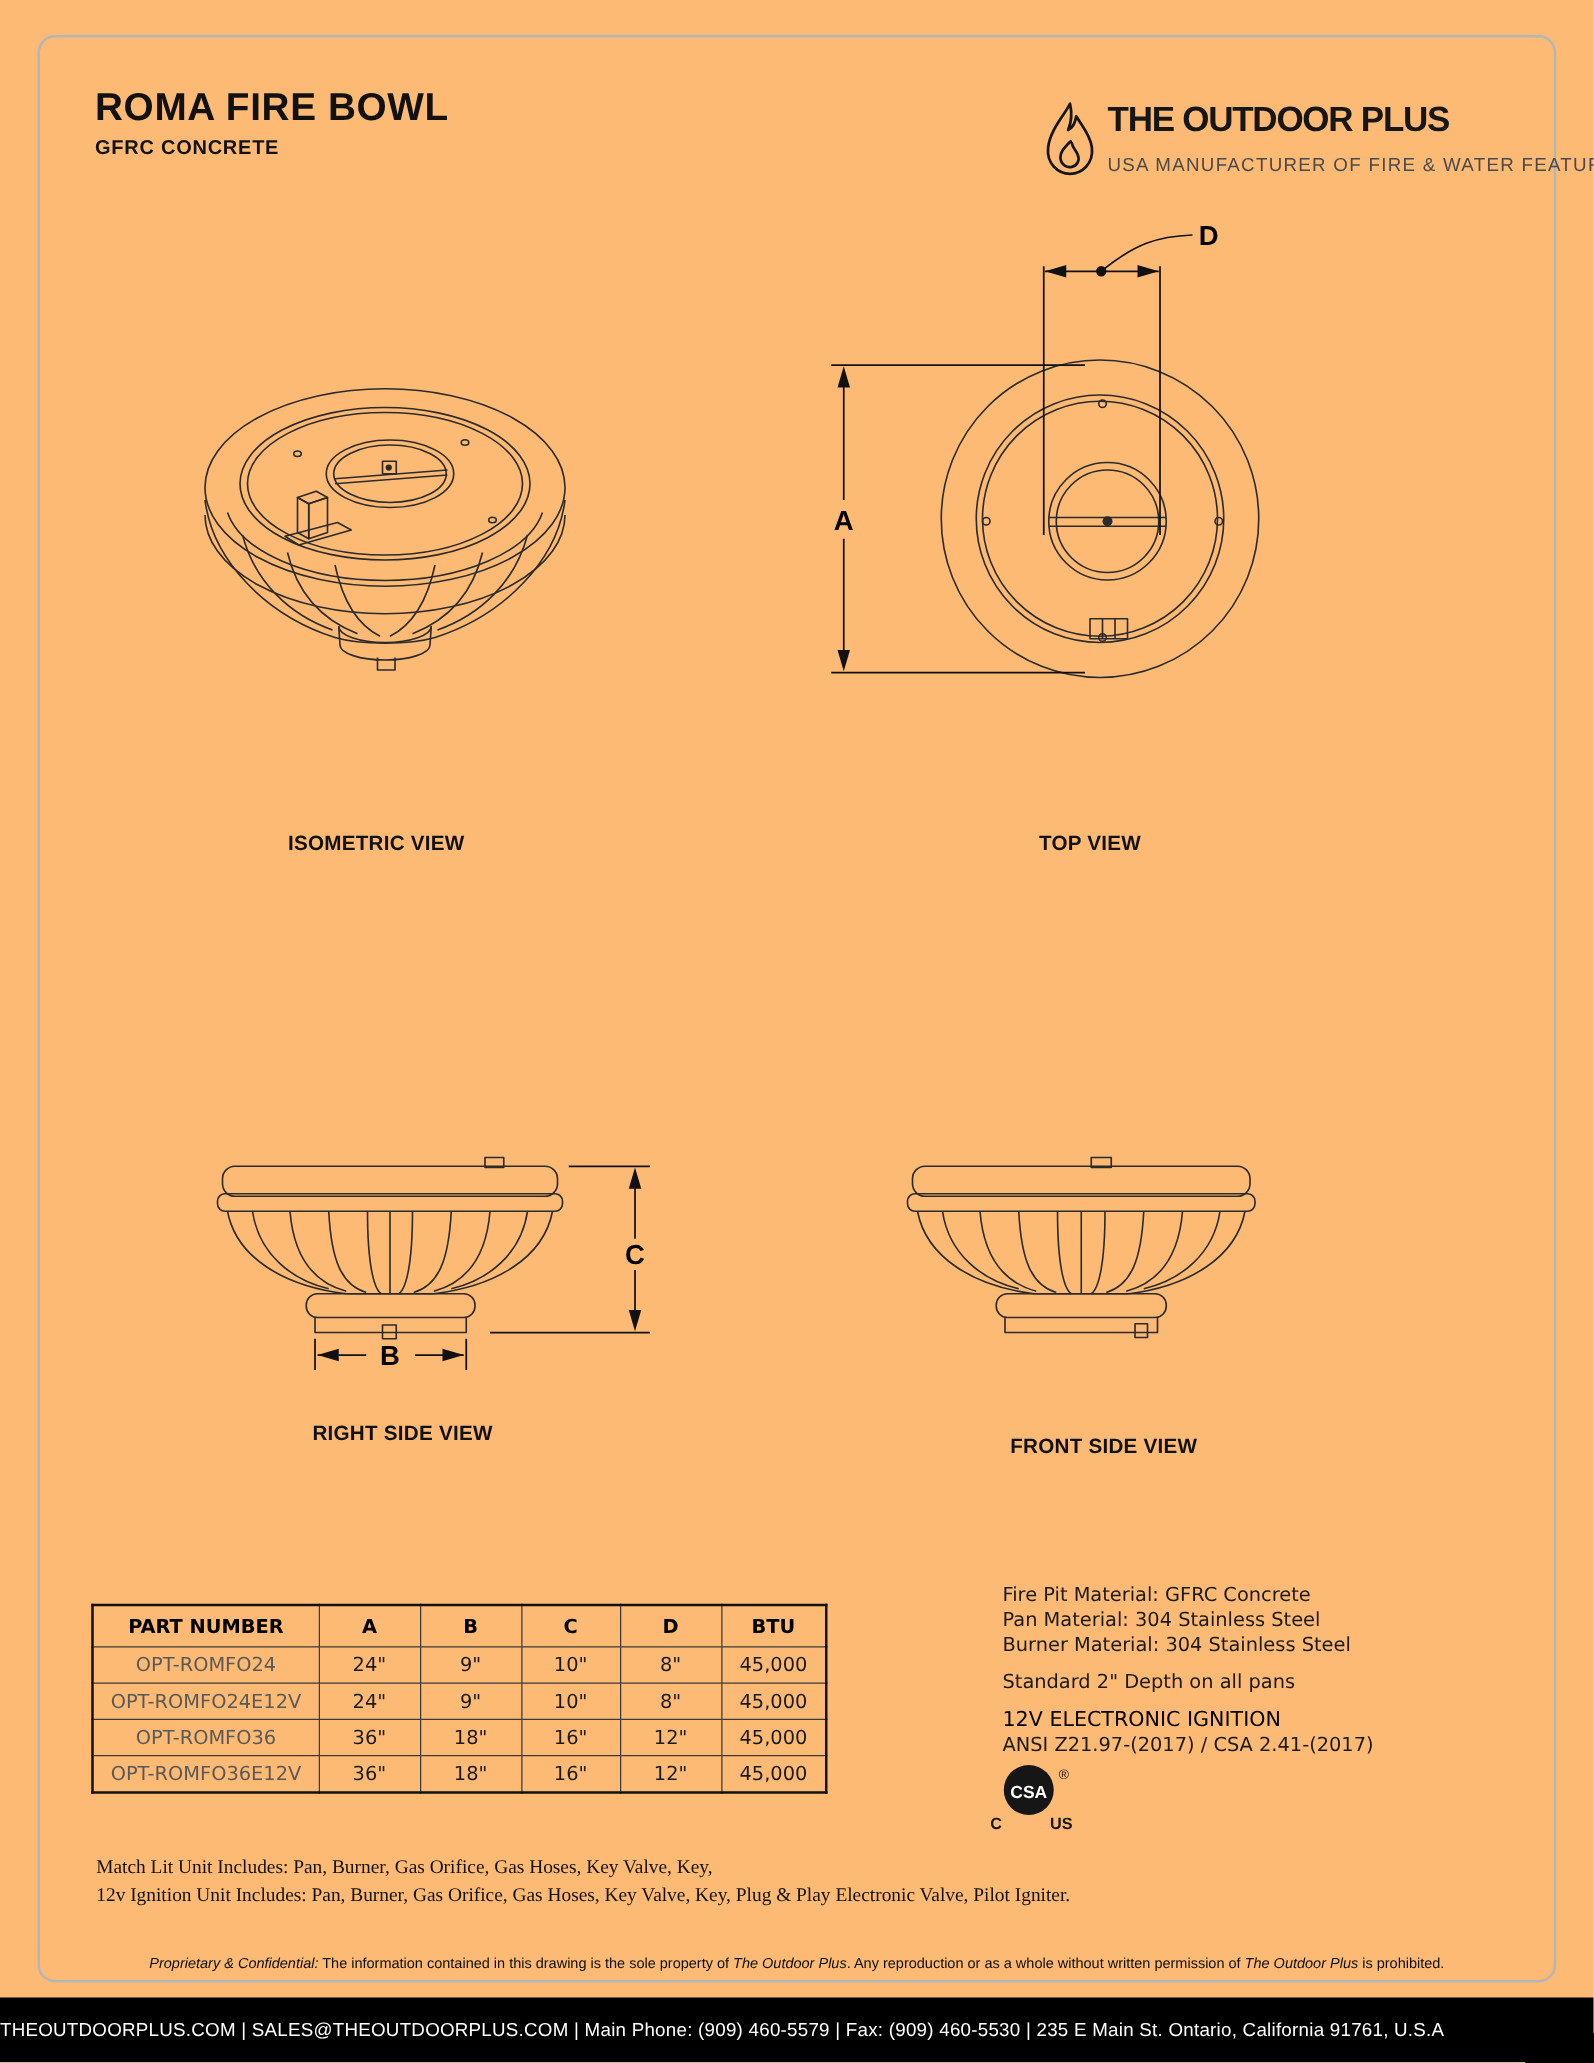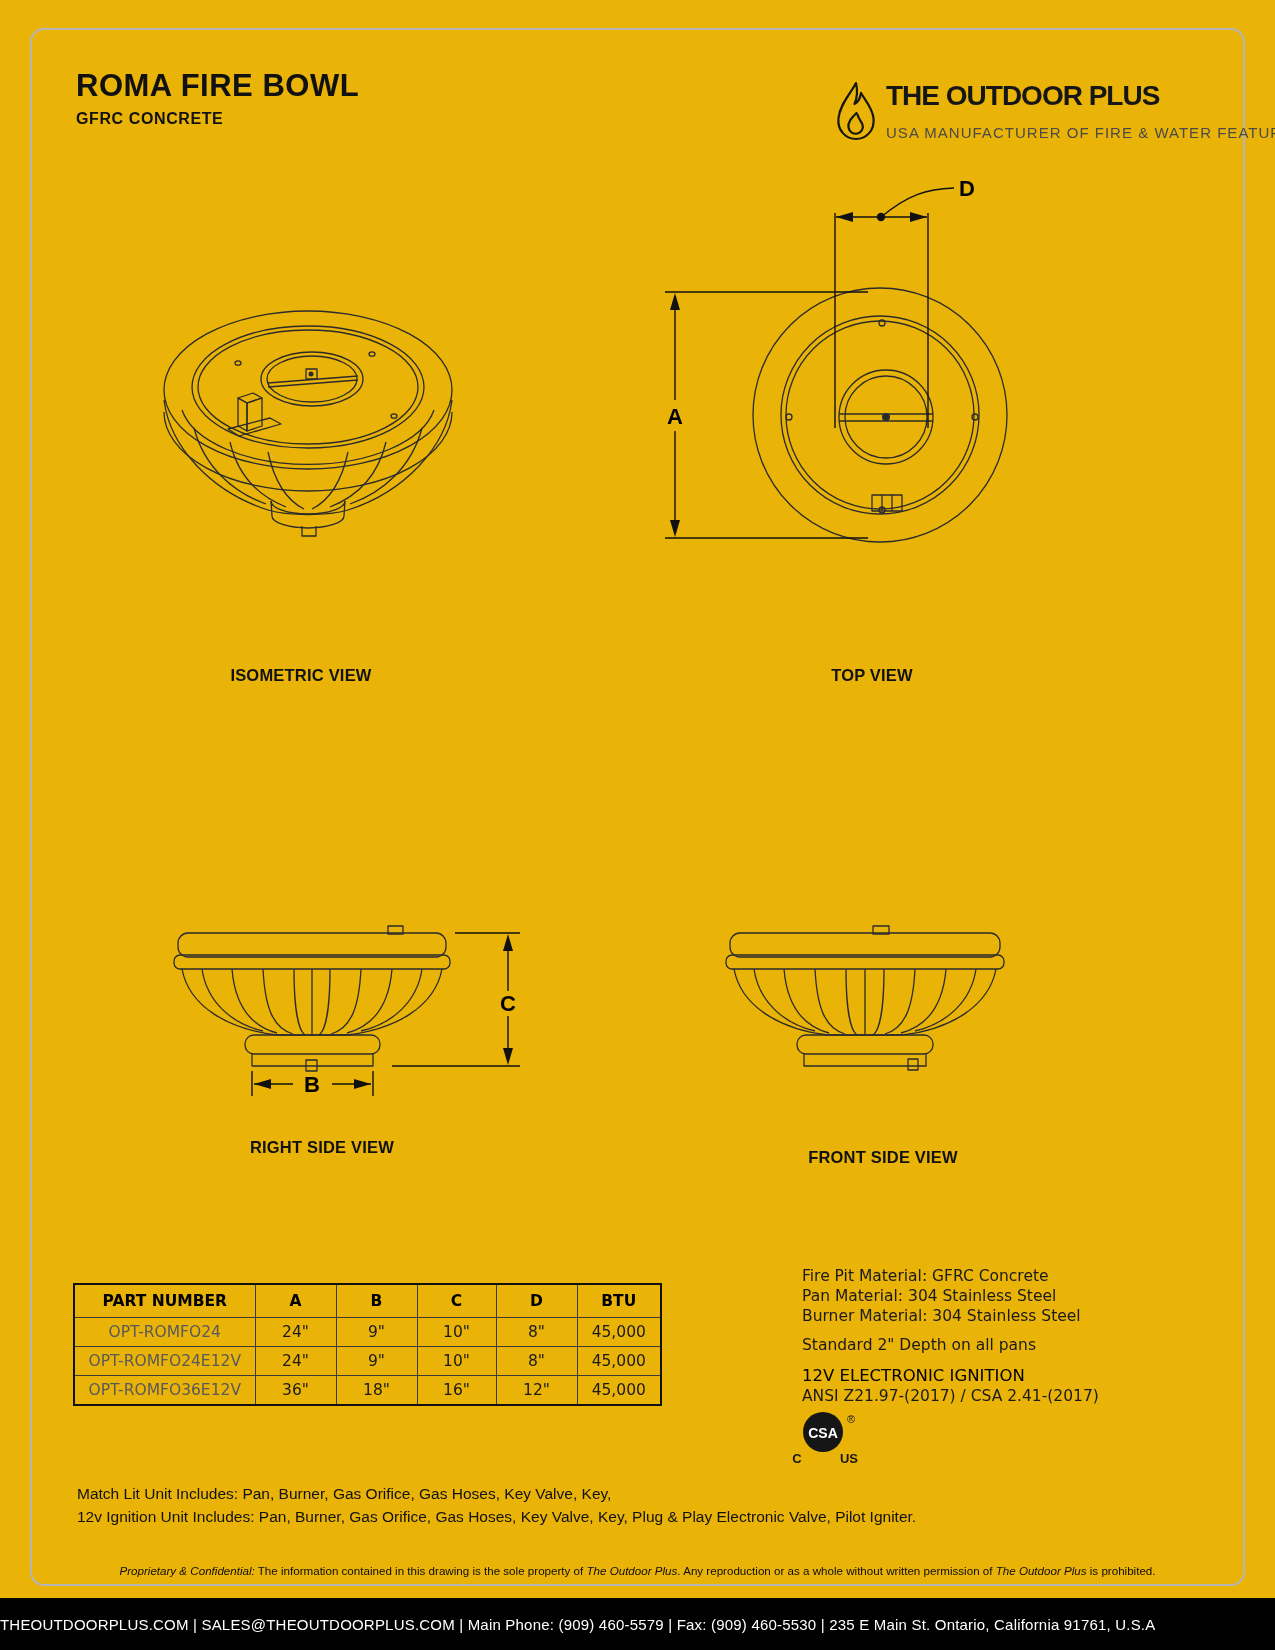--- a/index.html
+++ b/index.html
@@ -1,16 +1,16 @@
 <!DOCTYPE html>
 <html><head>
 <meta charset="utf-8">
 <style>
   html,body{margin:0;padding:0;background:#e8e8e8}
-  #page{position:relative;width:1275px;height:1650px;background:#eab308;margin:0 auto;
+  #page{position:relative;width:1275px;height:1650px;background:#fdba74;margin:0 auto;
         font-family:"Liberation Sans",sans-serif;color:#111;overflow:hidden}
   #frame{position:absolute;left:30px;top:28px;width:1211px;height:1554px;
          border:2px solid #b5b5b5;border-radius:14px}
   
   #title{position:absolute;left:76px;top:68px}
   #title .main{font-size:31px;font-weight:bold;letter-spacing:.5px;white-space:nowrap}
   #title .sub{font-size:16px;font-weight:bold;letter-spacing:.6px;margin-top:6px;white-space:nowrap}
   #logo{position:absolute;left:833px;top:80px;display:flex;align-items:flex-start}
   #logo .txt{margin-left:7px}
   .logo-name{font-size:28px;font-weight:bold;letter-spacing:-1px;white-space:nowrap;color:#161616}
@@ -34,21 +34,21 @@
   #spec th{height:32px;color:#000;font-size:15.5px}
   #spec td{height:28px;color:#1a1a1a}
   #spec td.pn{color:#595959}
   
   #materials{position:absolute;left:802px;top:1266px;font-family:"DejaVu Sans",sans-serif;
              font-size:15.5px;line-height:20px;color:#1a1a1a;white-space:nowrap}
   #materials .block2{margin-top:9px}
   #materials .ign-title{margin-top:11px;font-size:16.5px;font-weight:normal;color:#000}
   #csa-mark{position:absolute;left:783px;top:1406px}
   
-  #notes{position:absolute;left:77px;top:1482px;font-family:Liberation Sans, sans-serif;
+  #notes{position:absolute;left:77px;top:1482px;font-family:Liberation Serif, serif;
          font-size:15.5px;line-height:23px;color:#111;white-space:nowrap}
   #legal{position:absolute;left:42px;top:1564px;width:1191px;text-align:center;
          font-size:11.6px;color:#0d0d0d;white-space:nowrap}
   #legal .bi{font-weight:normal;font-style:italic}
   #footer{position:absolute;left:0;top:1598px;width:1275px;height:52px;background:#000;color:#fff;
           display:flex;align-items:center;justify-content:flex-start;font-size:15px;
           letter-spacing:.2px;white-space:nowrap}
 </style>
 </head>
 <body>
@@ -240,20 +240,28 @@
       </tr>
       <tr>
         <td class="pn">OPT-ROMFO24E12V</td>
         <td>24"</td>
         <td>9"</td>
         <td>10"</td>
         <td>8"</td>
         <td>45,000</td>
       </tr>
       <tr>
+        <td class="pn">OPT-ROMFO36</td>
+        <td>36"</td>
+        <td>18"</td>
+        <td>16"</td>
+        <td>12"</td>
+        <td>45,000</td>
+      </tr>
+      <tr>
         <td class="pn">OPT-ROMFO36E12V</td>
         <td>36"</td>
         <td>18"</td>
         <td>16"</td>
         <td>12"</td>
         <td>45,000</td>
       </tr>
     </tbody>
   </table>
 

